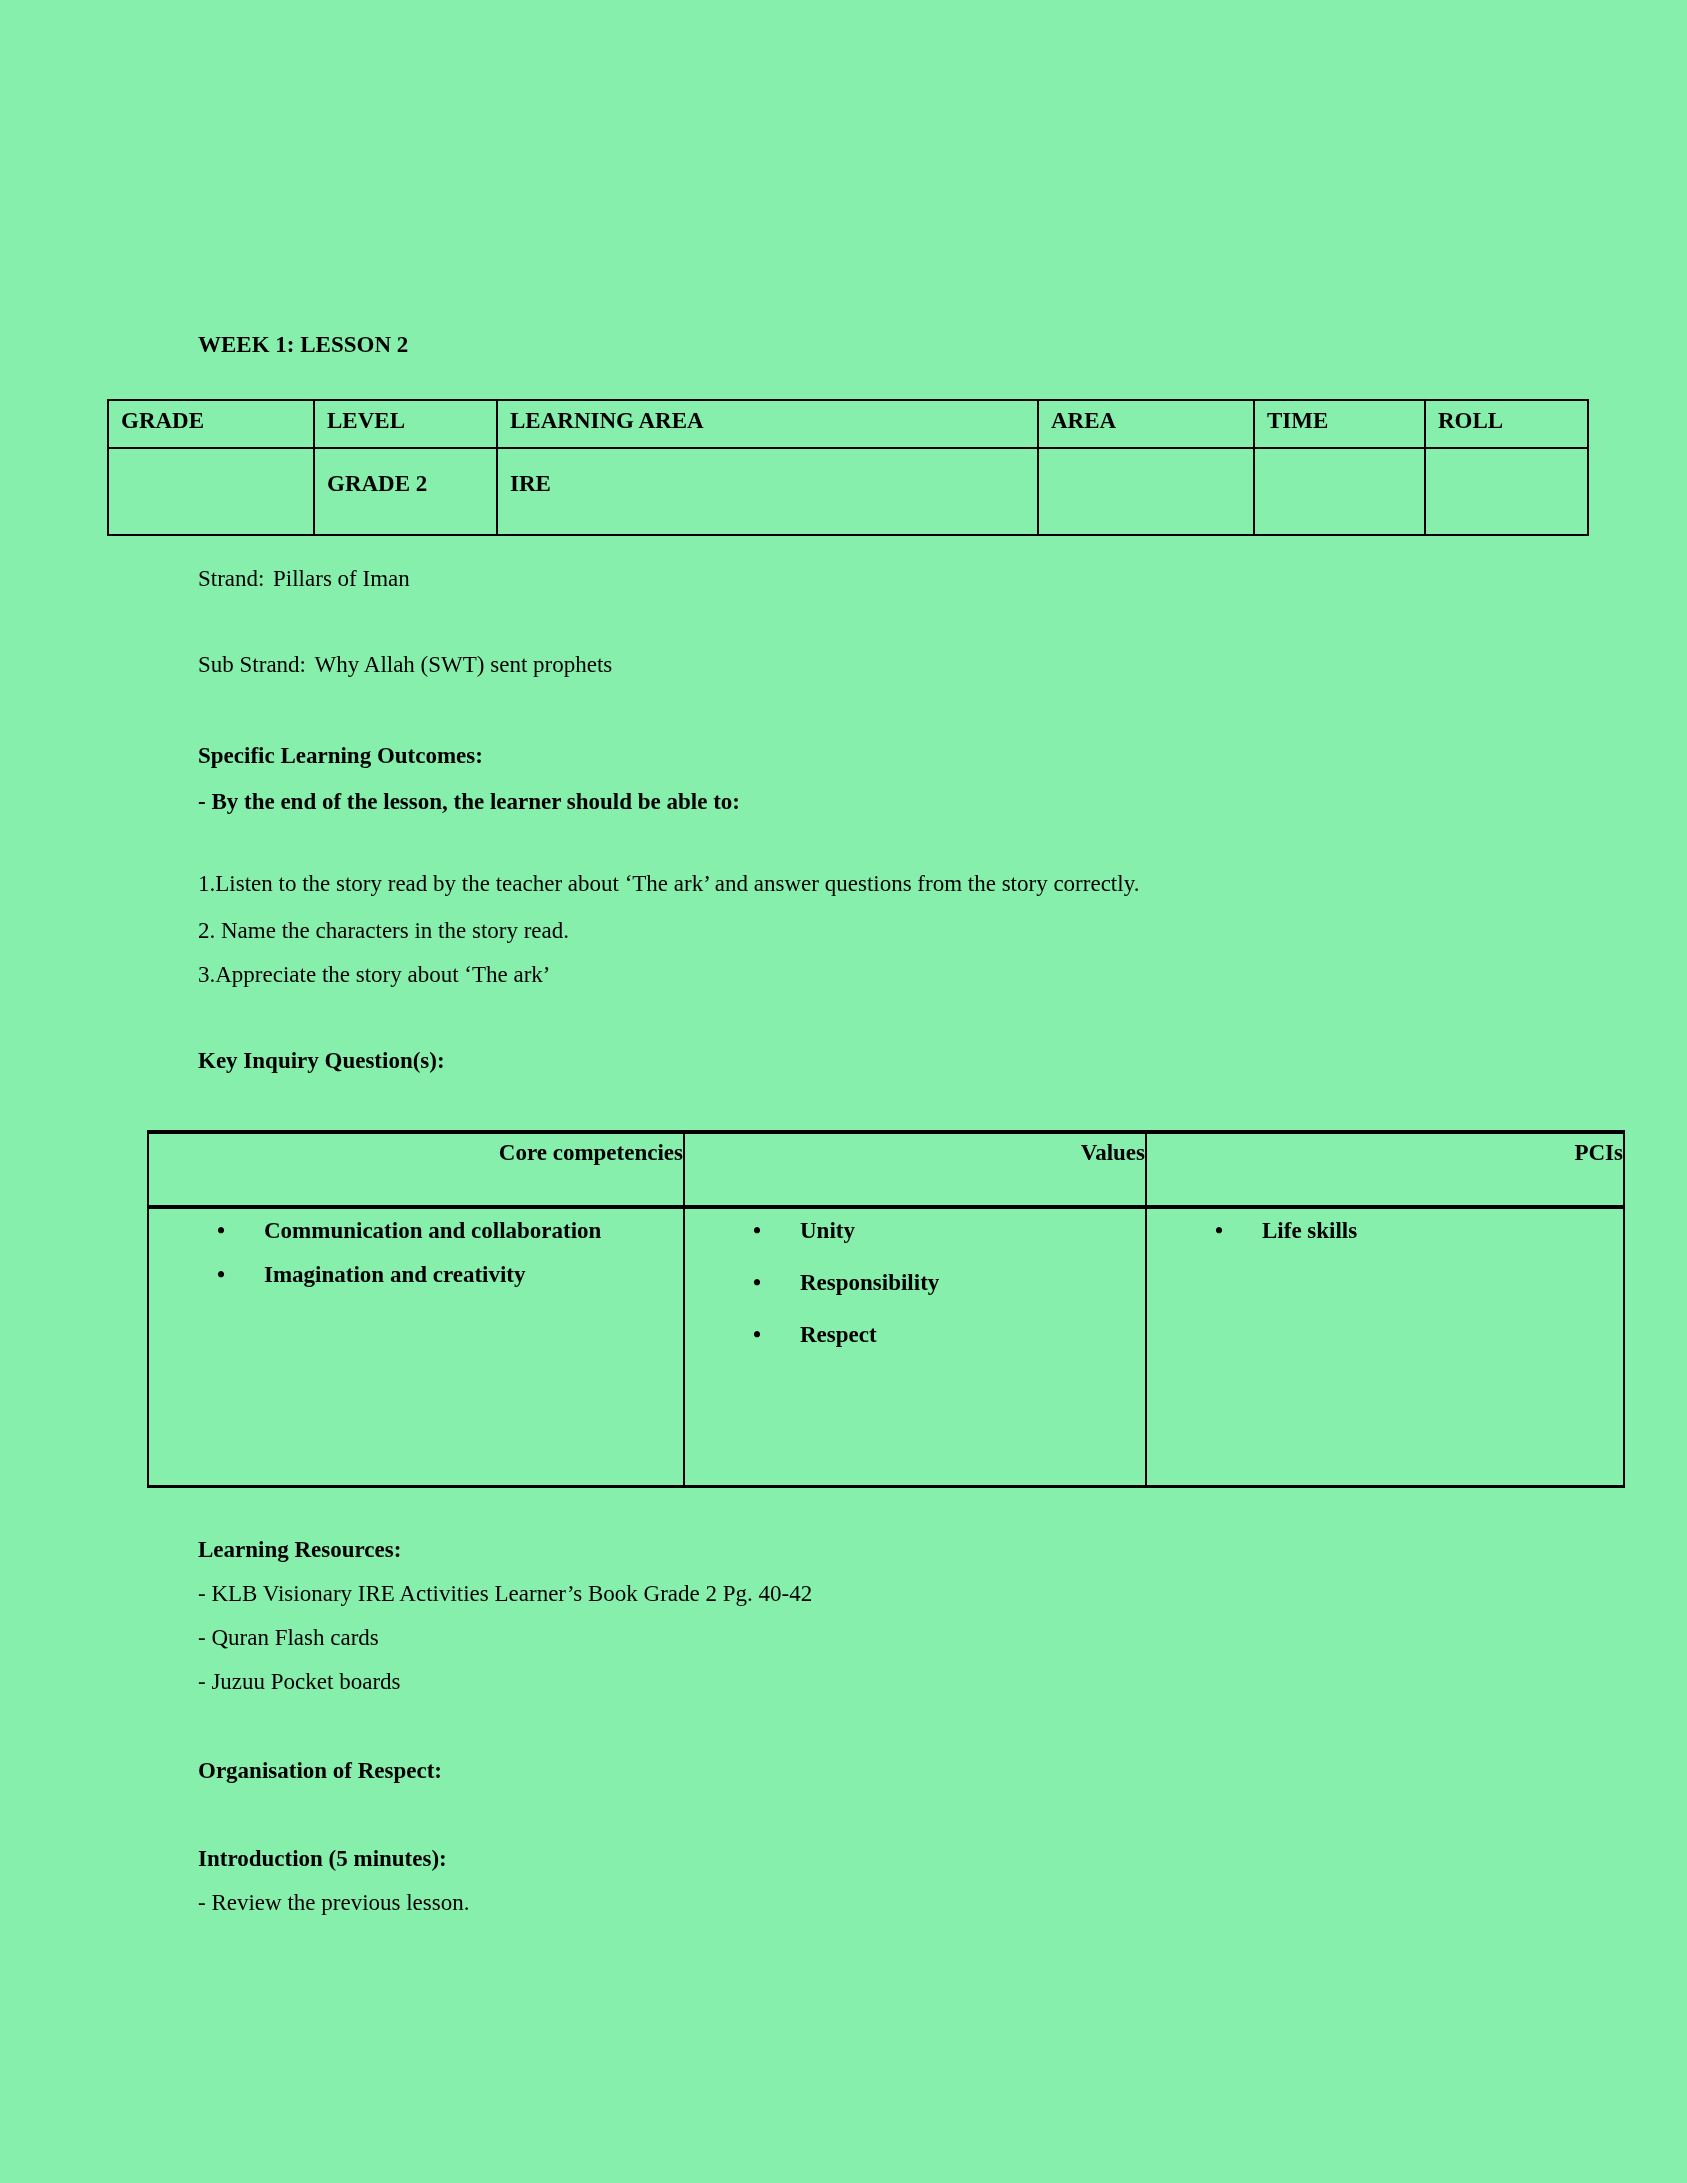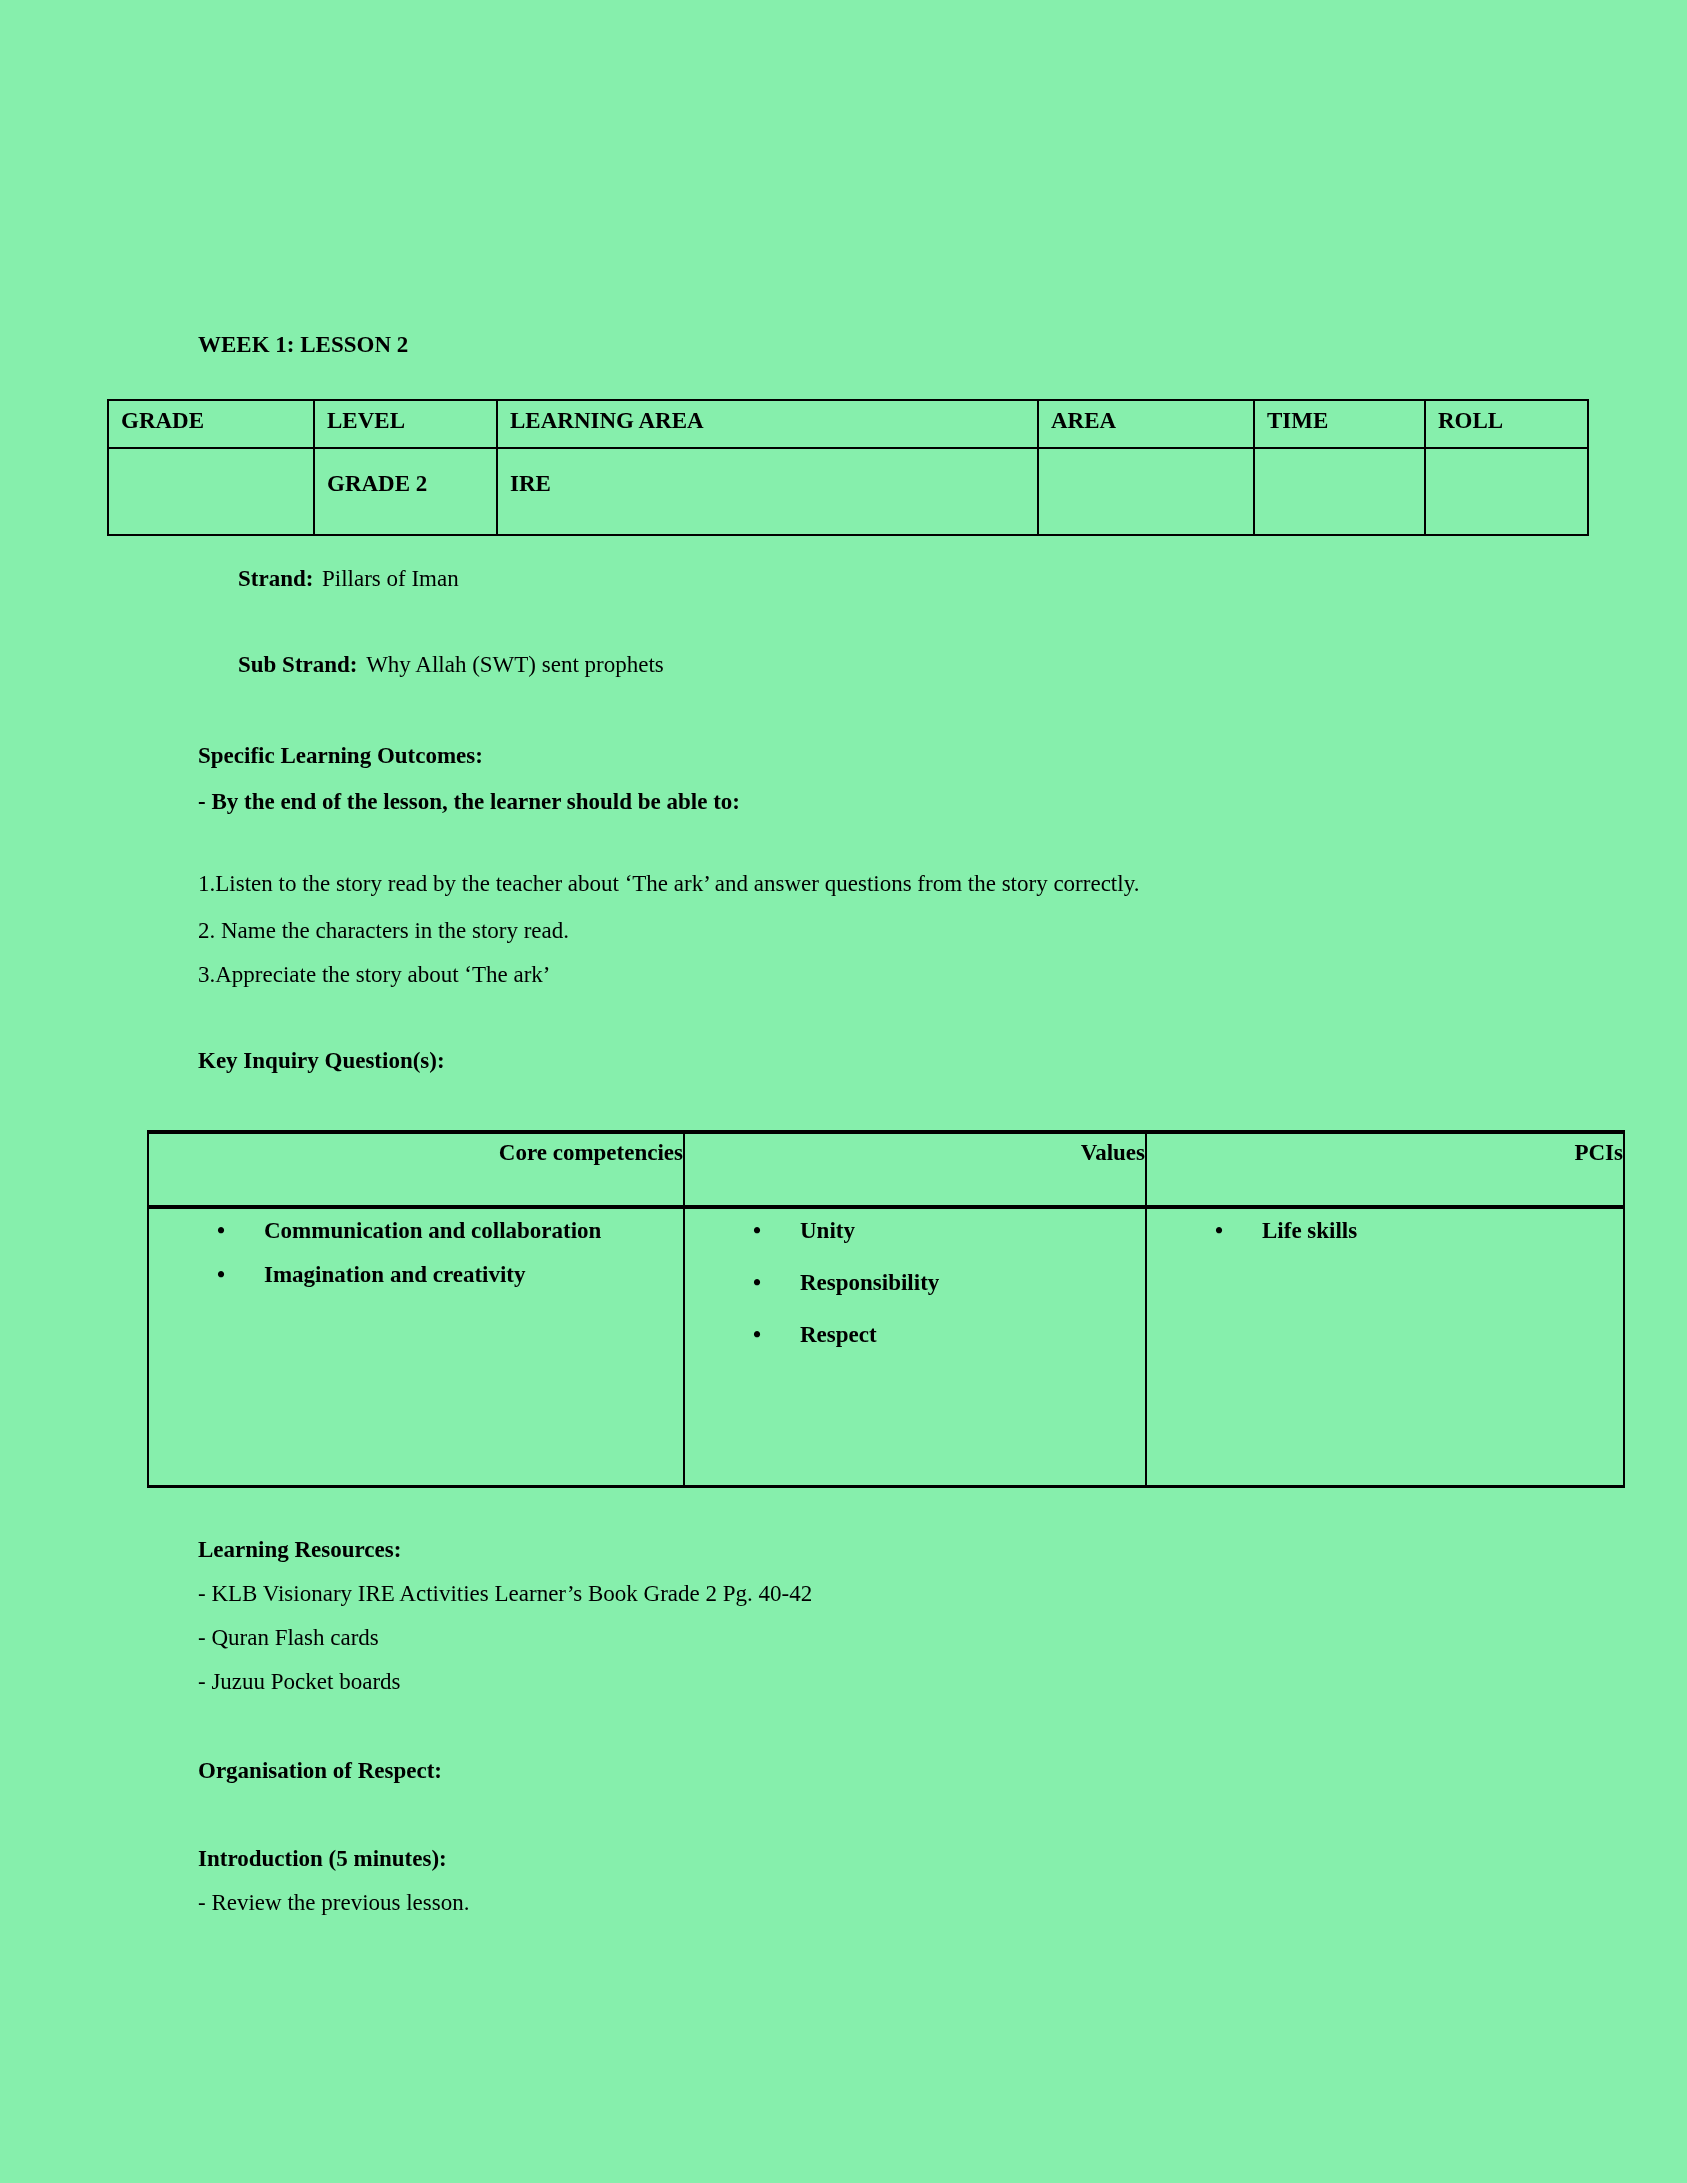--- a/index.html
+++ b/index.html
@@ -9,21 +9,21 @@
     height: 2183px;
     background: #86efac;
     color: #000000;
     font-family: "Liberation Serif", "DejaVu Serif", serif;
     font-size: 23px;
     line-height: 44px;
     overflow: hidden;
   }
   p { margin: 0; }
   .b { font-weight: bold; }
-  .label { font-weight: bold; margin-right: 8.6px; margin-left: 40px; }
+  .label { font-weight: normal; margin-right: 8.6px; }
 
   
   .title        { margin: 323px 0 0 198px; font-weight: bold; }
   .strand       { margin: 20.5px 0 0 198px; }
   .sub-strand   { margin: 42px 0 0 198px; }
   .slo-heading  { margin: 47px 0 0 198px; }
   .slo-intro    { margin: 2.6px 0 0 198px; }
   .item-1       { margin: 38px 0 0 198px; width: 1290px; }
   .item-2       { margin: 3.3px 0 0 198px; width: 1290px; }
   .item-3       { margin: 0 0 0 198px; width: 1290px; }

